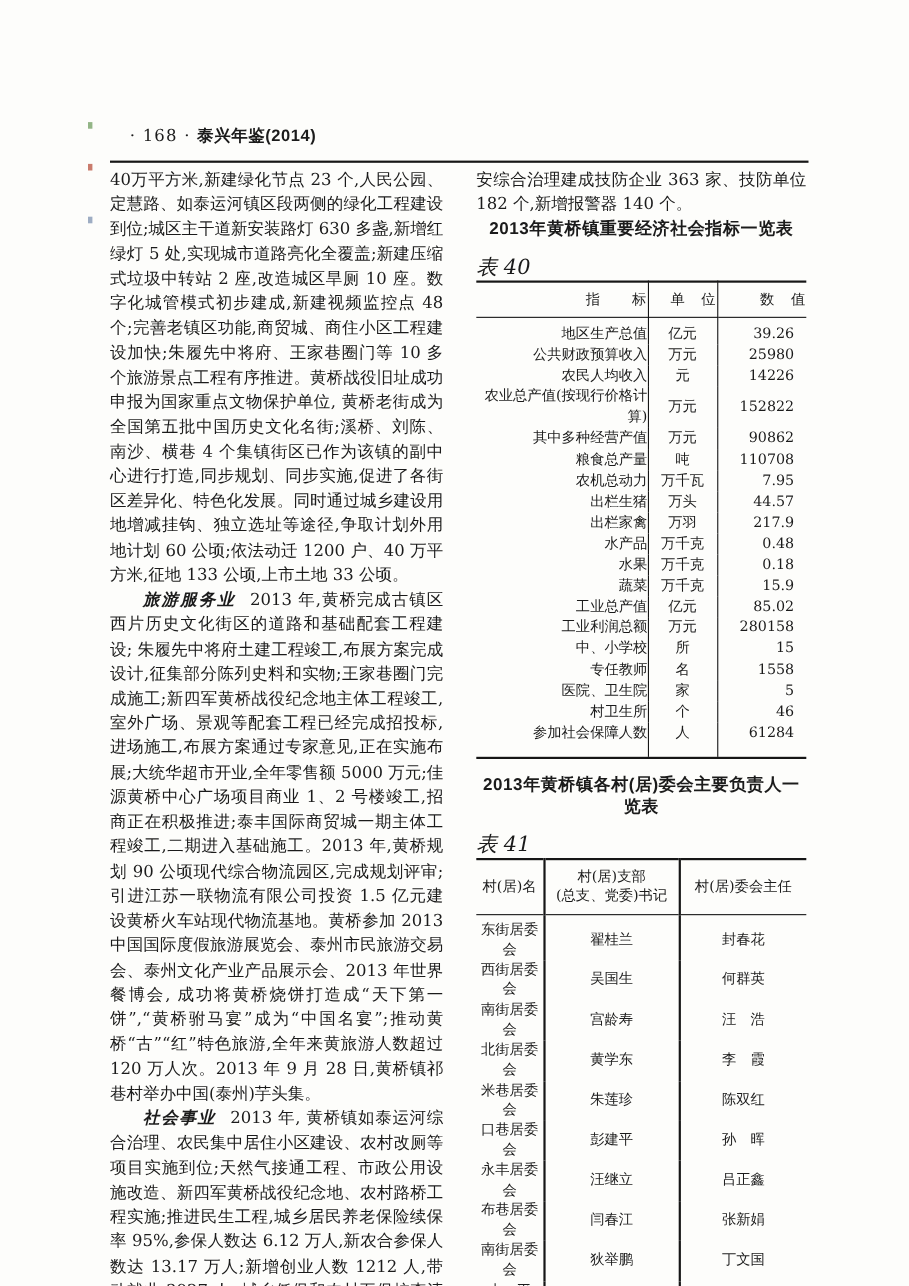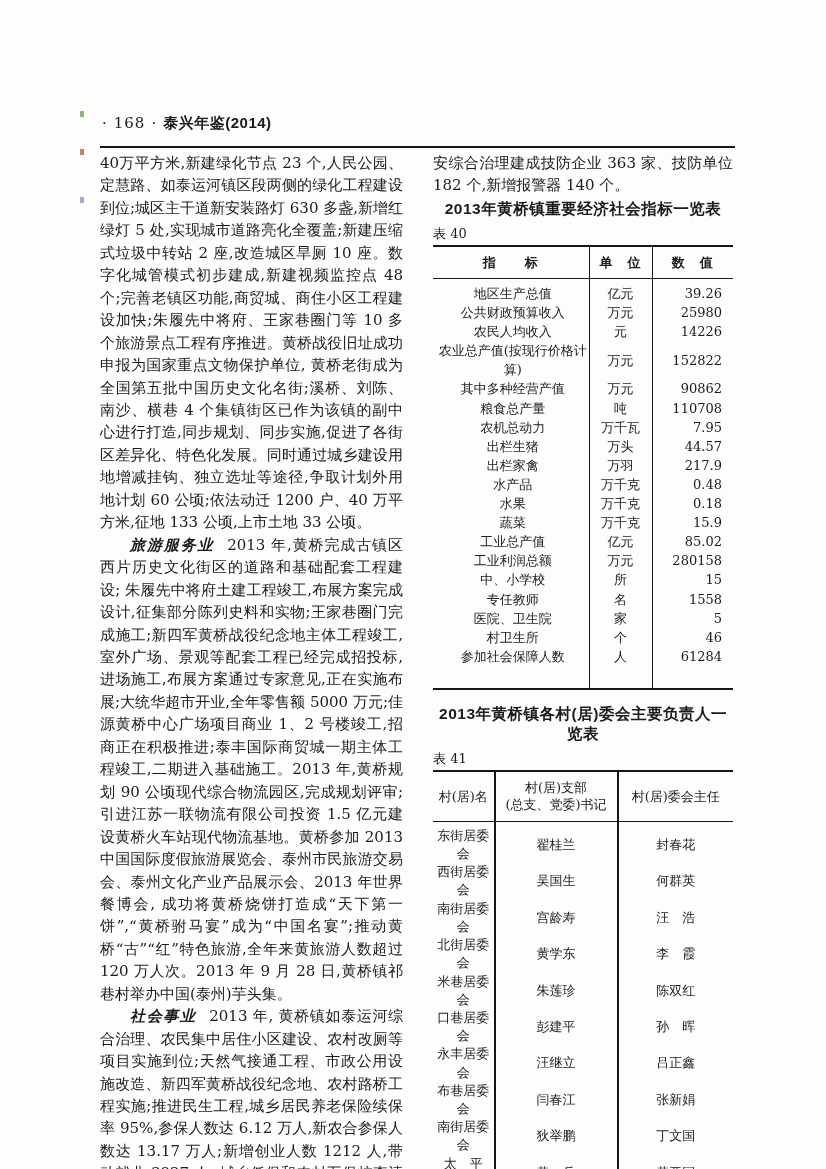--- a/index.html
+++ b/index.html
@@ -2,21 +2,21 @@
 <html><head>
 <meta charset="utf-8">
 <style>
   html,body{margin:0;padding:0;}
   body{
     width:826px;height:1169px;position:relative;overflow:hidden;
     background:#fdfdfb;color:#1b1b1b;
     font-family:"DejaVu Serif","Liberation Serif",serif;
   }
   .page-header{
-    position:absolute;left:96px;top:114px;width:635px;
+    position:absolute;left:112px;top:114px;width:635px;
     font-size:15px;letter-spacing:1px;white-space:nowrap;
   }
   .page-header .dot{margin:0 6px;}
   .page-header .book-title{
     font-family:"Liberation Sans","DejaVu Sans",sans-serif;
     font-weight:700;letter-spacing:0.5px;
   }
   .header-rule{
     position:absolute;left:100px;top:146px;width:635px;height:2px;background:#161616;
   }
@@ -28,44 +28,44 @@
   .para .lead{
     font-weight:700;font-style:italic;margin-right:0.85em;letter-spacing:1px;margin-top:32px;
   }
   .table-title{
     font-family:"Liberation Sans","DejaVu Sans",sans-serif;
     font-weight:700;font-size:15.5px;text-align:center;letter-spacing:0.5px;
     margin-top:2px;line-height:20px;text-indent:0;
   }
   .t41-title{margin-top:14px;}
   .table-caption{
-    font-size:13px;text-align:left;line-height:17px;
-    margin-top:6px;margin-bottom:3px;text-indent:0;
+    font-size:19px;font-style:italic;text-align:left;line-height:17px;
+    margin-top:16px;margin-bottom:3px;text-indent:0;
   }
   table{border-collapse:collapse;width:100%;table-layout:fixed;}
   
   .t40{
     font-size:13px;line-height:19.1px;
     border-top:2px solid #161616;border-bottom:2px solid #161616;
   }
   .t40 th{
-    font-weight:bold;border-bottom:1.2px solid #161616;
-    padding:6px 0;text-align:center;letter-spacing:1px;
+    font-weight:normal;border-bottom:1.2px solid #161616;
+    padding:6px 0;text-align:right;letter-spacing:1px;
   }
   .t40 col.c1{width:52%;}
   .t40 col.c2{width:21%;}
   .t40 col.c3{width:27%;}
   .t40 th:nth-child(1),.t40 td:nth-child(1){border-right:1.2px solid #161616;}
   .t40 th:nth-child(2),.t40 td:nth-child(2){border-right:1.2px solid #161616;}
   .t40 td{padding:0;}
-  .t40 td:nth-child(1){text-align:center;padding-left:4px;}
+  .t40 td:nth-child(1){text-align:right;padding-left:4px;}
   .t40 td:nth-child(2){text-align:center;}
   .t40 td:nth-child(3){text-align:right;padding-right:11px;}
   .t40 tbody tr:first-child td{padding-top:5px;}
-  .t40 tbody tr:last-child td{padding-bottom:22px;}
+  .t40 tbody tr:last-child td{padding-bottom:12px;}
   
   .t41{
     font-size:13px;line-height:18.2px;
     border-top:2.5px solid #161616;border-bottom:2.5px solid #161616;
   }
   .t41 col.c1{width:20.5%;}
   .t41 col.c2{width:41%;}
   .t41 col.c3{width:38.5%;}
   .t41 th{
     font-weight:normal;border-bottom:1.4px solid #161616;

